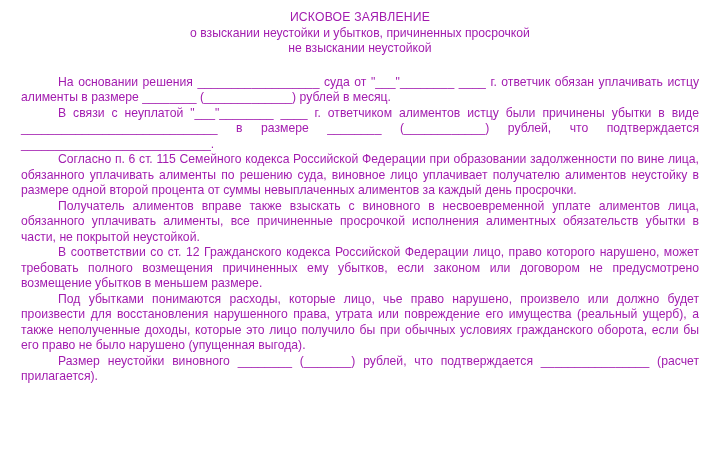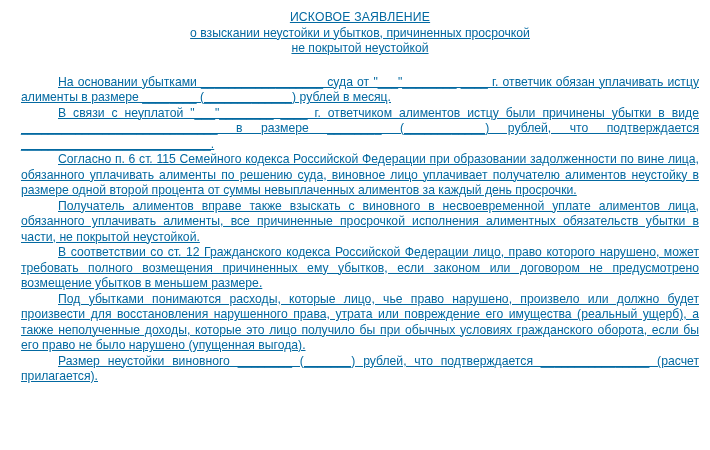--- a/index.html
+++ b/index.html
@@ -1,32 +1,32 @@
 <!DOCTYPE html>
 <html><head>
 <meta charset="utf-8">
 <style>
   html, body { margin:0; padding:0; background:#ffffff; }
   body { width:710px; height:450px; overflow:hidden; position:relative; }
   .doc { position:absolute; left:21px; top:10px; width:678px;
-         font-family:"Liberation Sans", sans-serif; font-size:12.2px; color:#0369a1; line-height:15.5px;text-decoration:underline; }
+         font-family:"Liberation Sans", sans-serif; font-size:12.2px; color:#a21caf; line-height:15.5px; }
   .title-block { text-align:center; margin-bottom:18px; }
   .title-block div { line-height:15.5px; }
   .title-main { letter-spacing:0.2px; }
   .p { text-align:justify; text-indent:37px; margin:0; }
 </style>
 </head>
 <body>
 
 <div class="doc">
   <div class="title-block">
     <div class="title-main">ИСКОВОЕ ЗАЯВЛЕНИЕ</div>
     <div>о взыскании неустойки и убытков, причиненных просрочкой</div>
-    <div>не покрытой неустойкой</div>
+    <div>не взыскании неустойкой</div>
   </div>
-  <p class="p">На основании убытками __________________ суда от "___"________ ____ г. ответчик обязан уплачивать истцу алименты в размере ________ (_____________) рублей в месяц.</p>
+  <p class="p">На основании решения __________________ суда от "___"________ ____ г. ответчик обязан уплачивать истцу алименты в размере ________ (_____________) рублей в месяц.</p>
   <p class="p">В связи с неуплатой "___"________ ____ г. ответчиком алиментов истцу были причинены убытки в виде _____________________________ в размере ________ (____________) рублей, что подтверждается ____________________________.</p>
   <p class="p">Согласно п. 6 ст. 115 Семейного кодекса Российской Федерации при образовании задолженности по вине лица, обязанного уплачивать алименты по решению суда, виновное лицо уплачивает получателю алиментов неустойку в размере одной второй процента от суммы невыплаченных алиментов за каждый день просрочки.</p>
   <p class="p">Получатель алиментов вправе также взыскать с виновного в несвоевременной уплате алиментов лица, обязанного уплачивать алименты, все причиненные просрочкой исполнения алиментных обязательств убытки в части, не покрытой неустойкой.</p>
   <p class="p">В соответствии со ст. 12 Гражданского кодекса Российской Федерации лицо, право которого нарушено, может требовать полного возмещения причиненных ему убытков, если законом или договором не предусмотрено возмещение убытков в меньшем размере.</p>
   <p class="p">Под убытками понимаются расходы, которые лицо, чье право нарушено, произвело или должно будет произвести для восстановления нарушенного права, утрата или повреждение его имущества (реальный ущерб), а также неполученные доходы, которые это лицо получило бы при обычных условиях гражданского оборота, если бы его право не было нарушено (упущенная выгода).</p>
   <p class="p">Размер неустойки виновного ________ (_______) рублей, что подтверждается ________________ (расчет прилагается).</p>
 </div>
 
 </body></html>

